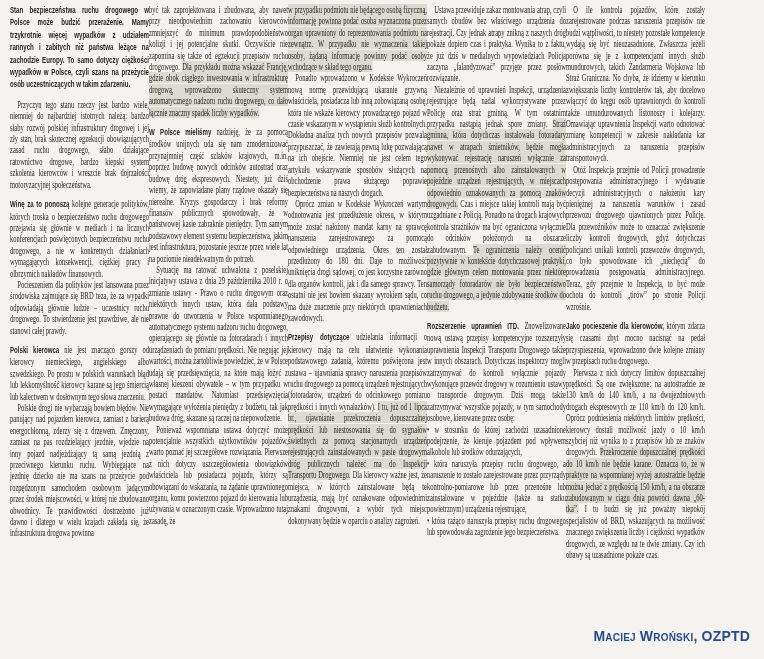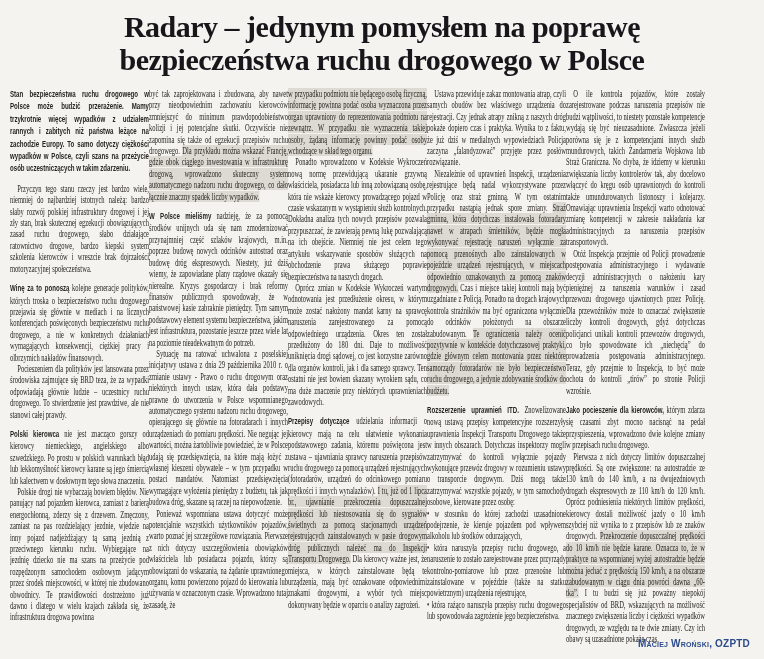--- a/index.html
+++ b/index.html
@@ -54,34 +54,30 @@
     font-weight:700;
     font-size:9.2px;
   }
   .hl{background:var(--hl);}
   .author{
     position:absolute;
     right:14px;
     top:628px;
     font-family:"Liberation Sans", sans-serif;
     font-weight:700;
-    font-size:10px;
+    font-size:14px;
     font-variant:small-caps;
     color:var(--author);
     letter-spacing:0.2px;
   }
 </style>
 </head>
 <body>
 
 <div class="page">
-  <h1 class="headline">
-    <span>Radary – jedynym pomysłem na poprawę</span><br>
-    <span>bezpieczeństwa ruchu drogowego w Polsce</span>
-  </h1>
 
   <div class="cols">
       <div class="col">
         <div class="col-inner">
           <p class=""><span class="lead">Stan bezpieczeństwa ruchu drogowego w Polsce może budzić przerażenie. Mamy trzykrotnie więcej wypadków z udziałem rannych i zabitych niż państwa leżące na zachodzie Europy. To samo dotyczy ciężkości wypadków w Polsce, czyli szans na przeżycie osób uczestniczących w takim zdarzeniu.</span></p>
           <p class="indent space"><span class="txt">Przyczyn tego stanu rzeczy jest bardzo wiele, niemniej do najbardziej istotnych należą: bardzo słaby rozwój polskiej infrastruktury drogowej i jej zły stan, brak skutecznej egzekucji obowiązujących zasad ruchu drogowego, słabo działające ratownictwo drogowe, bardzo kiepski system szkolenia kierowców i wreszcie brak dojrzałości motoryzacyjnej społeczeństwa.</span></p>
           <p class="space"><span class="lead">Winę za to ponoszą</span><span class="txt"> kolejne generacje polityków, których troska o bezpieczeństwo ruchu drogowego przejawia się głównie w mediach i na licznych konferencjach poświęconych bezpieczeństwu ruchu drogowego, a nie w konkretnych działaniach wymagających konsekwencji, ciężkiej pracy i olbrzymich nakładów finansowych.</span></p>
           <p class="indent"><span class="txt">Pocieszeniem dla polityków jest lansowana przez środowiska zajmujące się BRD teza, że za wypadki odpowiadają głównie ludzie – uczestnicy ruchu drogowego. To stwierdzenie jest prawdziwe, ale nie stanowi całej prawdy.</span></p>
           <p class="space"><span class="lead">Polski kierowca</span><span class="txt"> nie jest znacząco gorszy od kierowcy niemieckiego, angielskiego albo szwedzkiego. Po prostu w polskich warunkach błąd lub lekkomyślność kierowcy karane są jego śmiercią lub kalectwem w dosłownym tego słowa znaczeniu.</span></p>
           <p class="indent"><span class="txt">Polskie drogi nie wybaczają bowiem błędów. Nie panujący nad pojazdem kierowca, zamiast z barierą energochłonną, zderzy się z drzewem. Zmęczony, zamiast na pas rozdzielający jezdnie, wjedzie na inny pojazd nadjeżdżający tą samą jezdnią z przeciwnego kierunku ruchu. Wybiegające na jezdnię dziecko nie ma szans na przeżycie pod rozpędzonym samochodem osobowym jadącym przez środek miejscowości, w której nie zbudowano obwodnicy. Te prawidłowości dostrzeżono już dawno i dlatego w wielu krajach zakłada się, że infrastruktura drogowa powinna</span></p>

